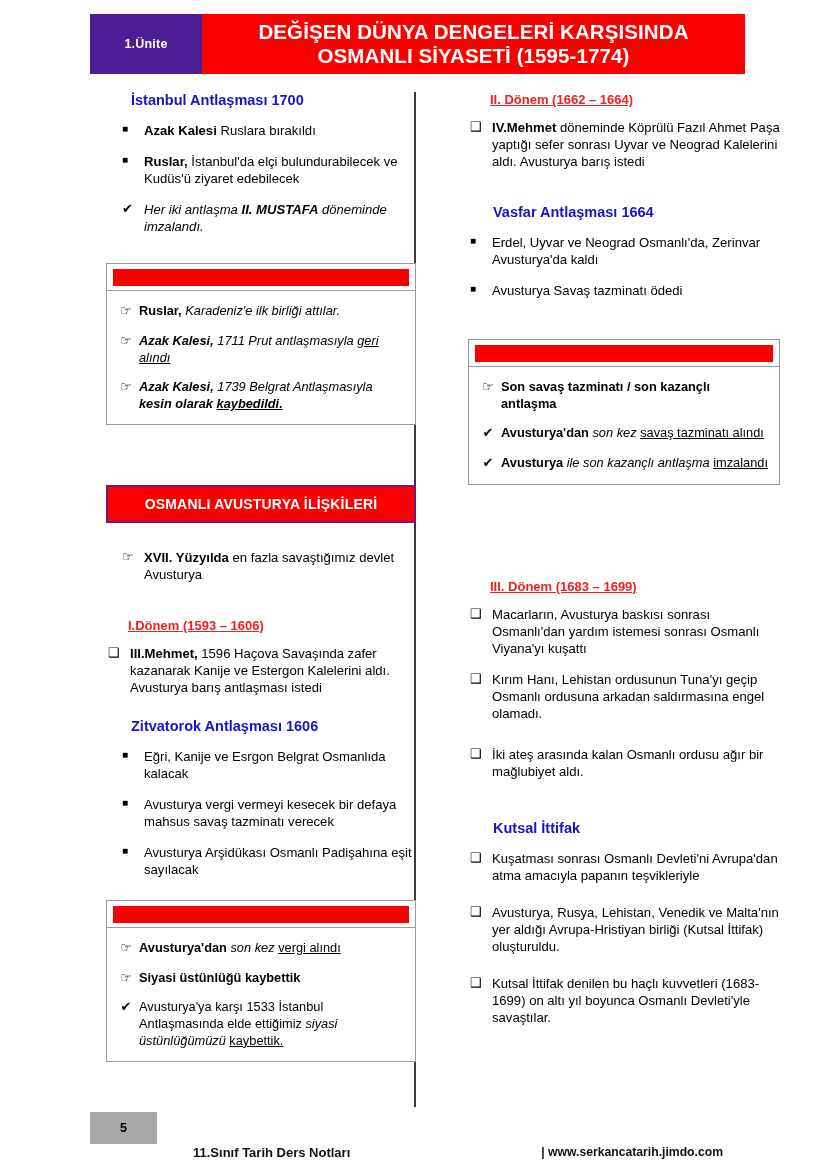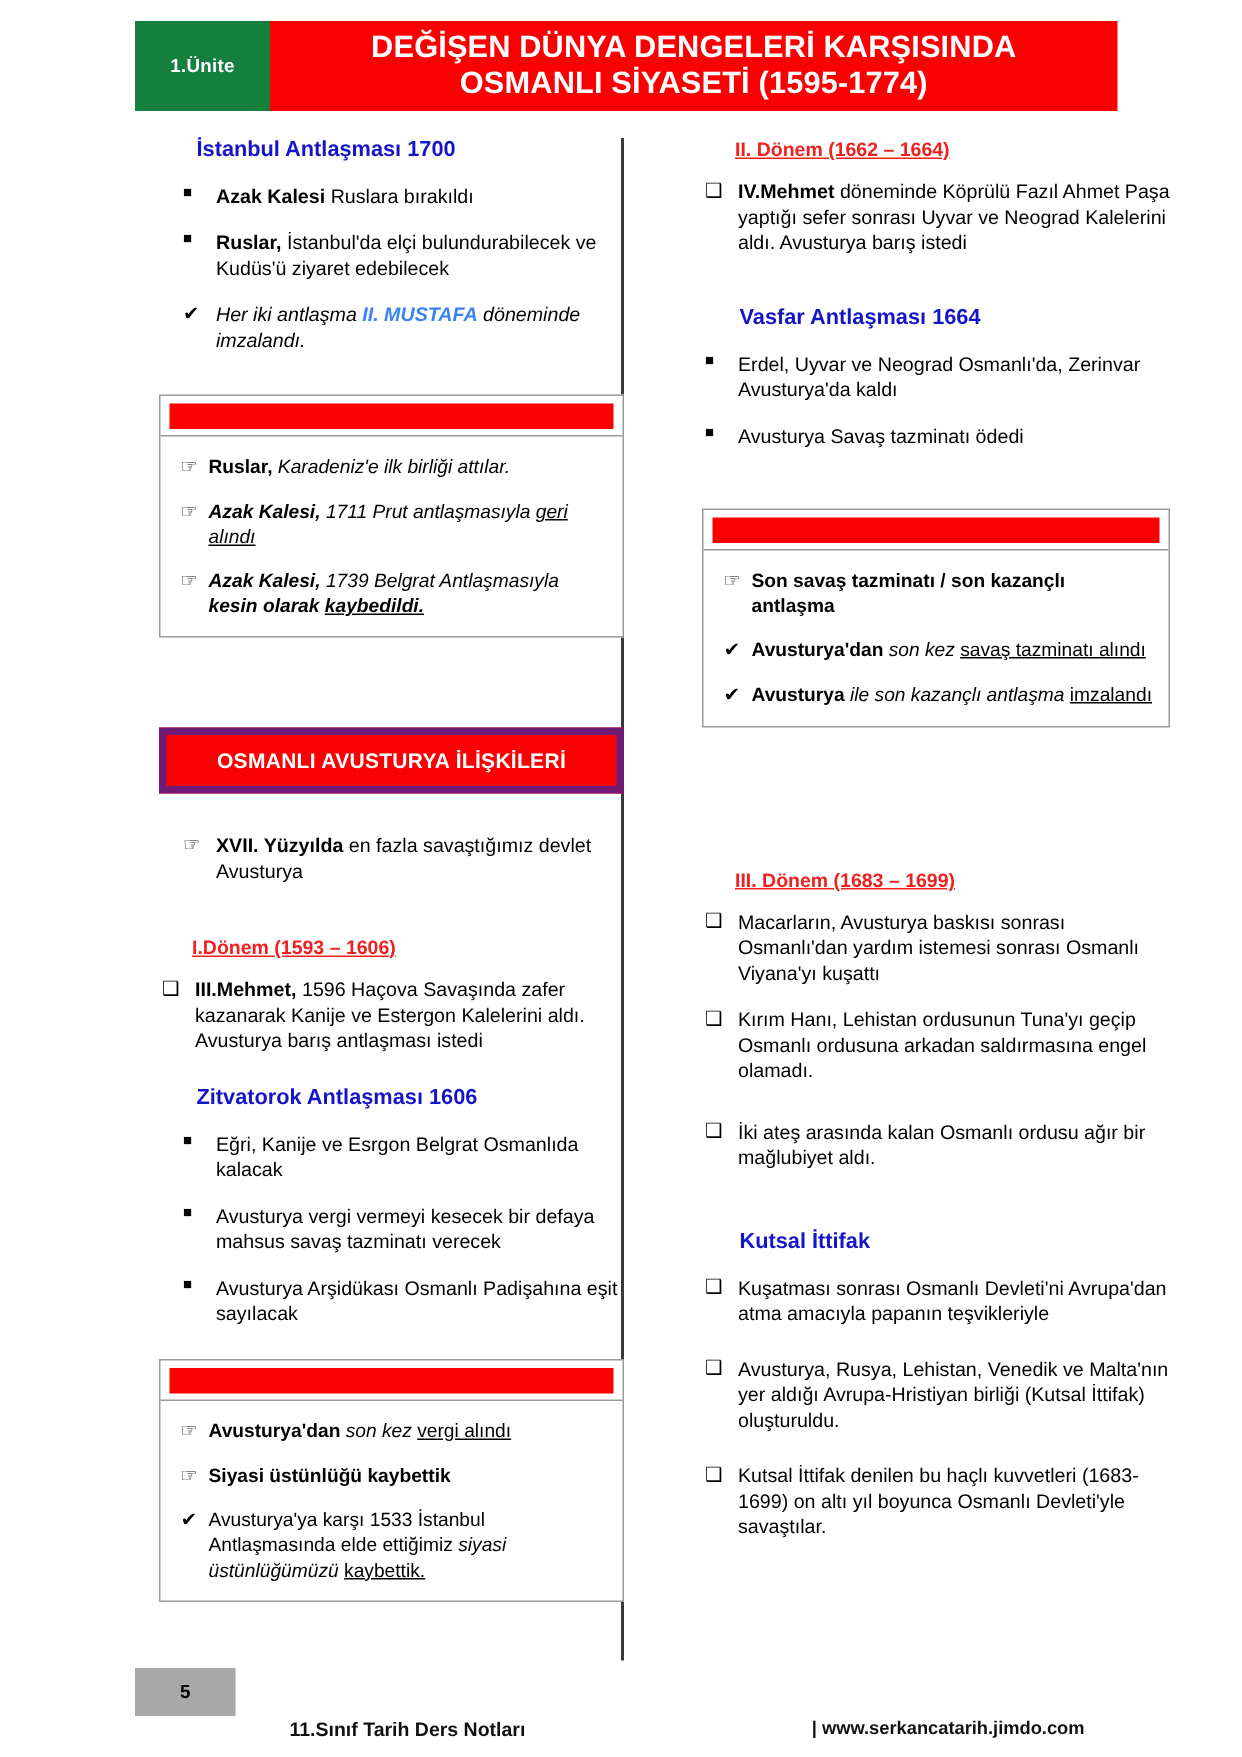--- a/index.html
+++ b/index.html
@@ -20,22 +20,22 @@
   .header {
     position: absolute;
     left: 90px;
     top: 14px;
     width: 655px;
     height: 60px;
     display: flex;
     align-items: stretch;
   }
   .header-unit {
-    width: 90px;
-    background: #15803d;
+    width: 112px;
+    background: #4c1d95;
     color: #ffffff;
     display: flex;
     align-items: center;
     justify-content: center;
     font-size: 12.5px;
     font-weight: bold;
     letter-spacing: .2px;
   }
   .header-title {
     flex: 1;
@@ -87,21 +87,21 @@
   }
   .banner {
     background: #fb0000;
     color: #ffffff;
     font-weight: bold;
     font-size: 14px;
     text-align: center;
     padding: 9px 4px;
     margin: 0;
     letter-spacing: .2px;
-    border: 5px solid #701a75;
+    border: 2px solid #701a75;
   }
 
   
   ul.bl {
     list-style: none;
     margin: 0;
     padding: 0;
   }
   ul.bl > li {
     display: flex;
@@ -121,21 +121,21 @@
   ul.bl > li .bullet.hand { font-size: 13px; }
   ul.bl > li .bullet.chk  { font-size: 13px; }
   ul.bl > li .bullet.box  { font-size: 13px; }
   ul.bl > li .txt { flex: 1; }
 
   ul.bl.indent { margin-left: 14px; }
 
   b { font-weight: bold; }
   i { font-style: italic; }
   u { text-decoration: underline; }
-  .red { color: #3b82f6; }
+  .red { color: #000000; }
 
   
   .sbox {
     border: 1px solid #9a9a9a;
     margin: 0 0 16px 0;
     background: #ffffff;
   }
   .sbox-bar-wrap {
     padding: 5px 6px 4px 6px;
     border-bottom: 1px solid #9a9a9a;

